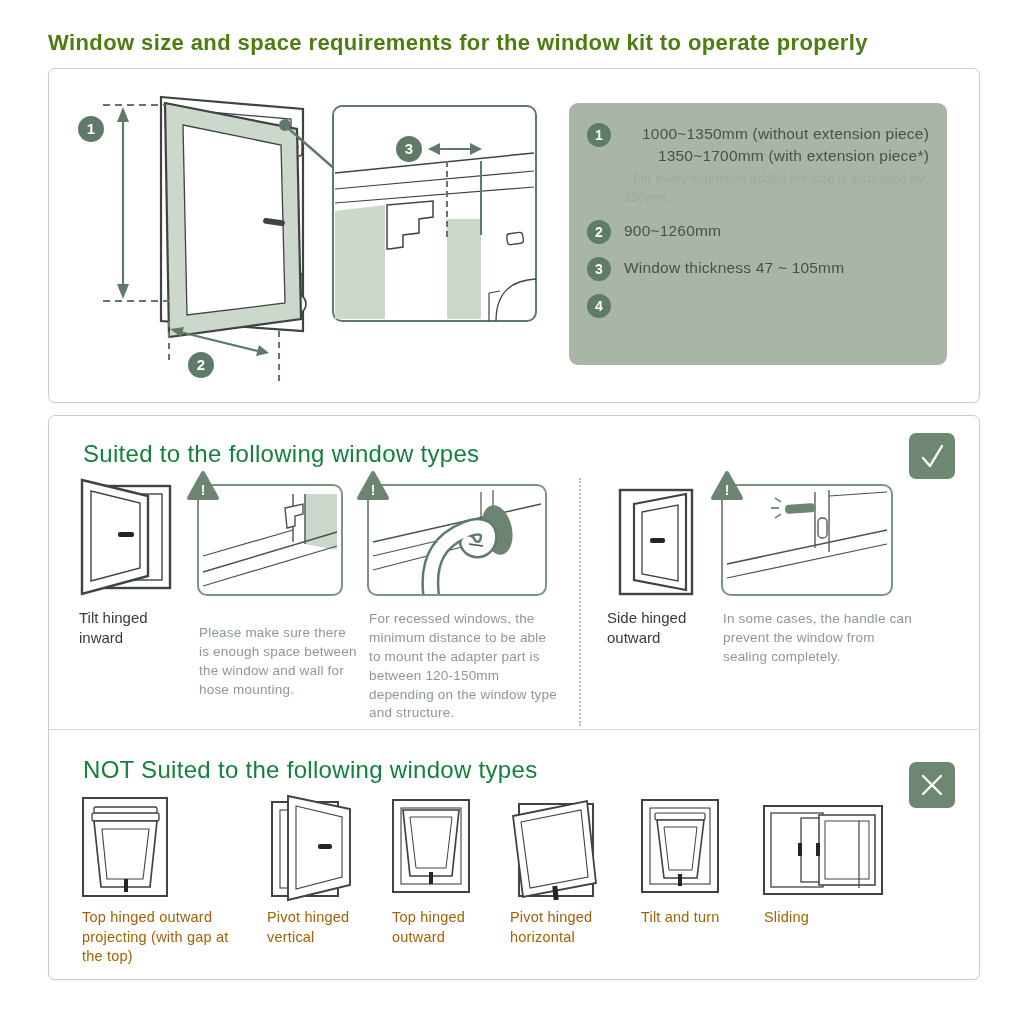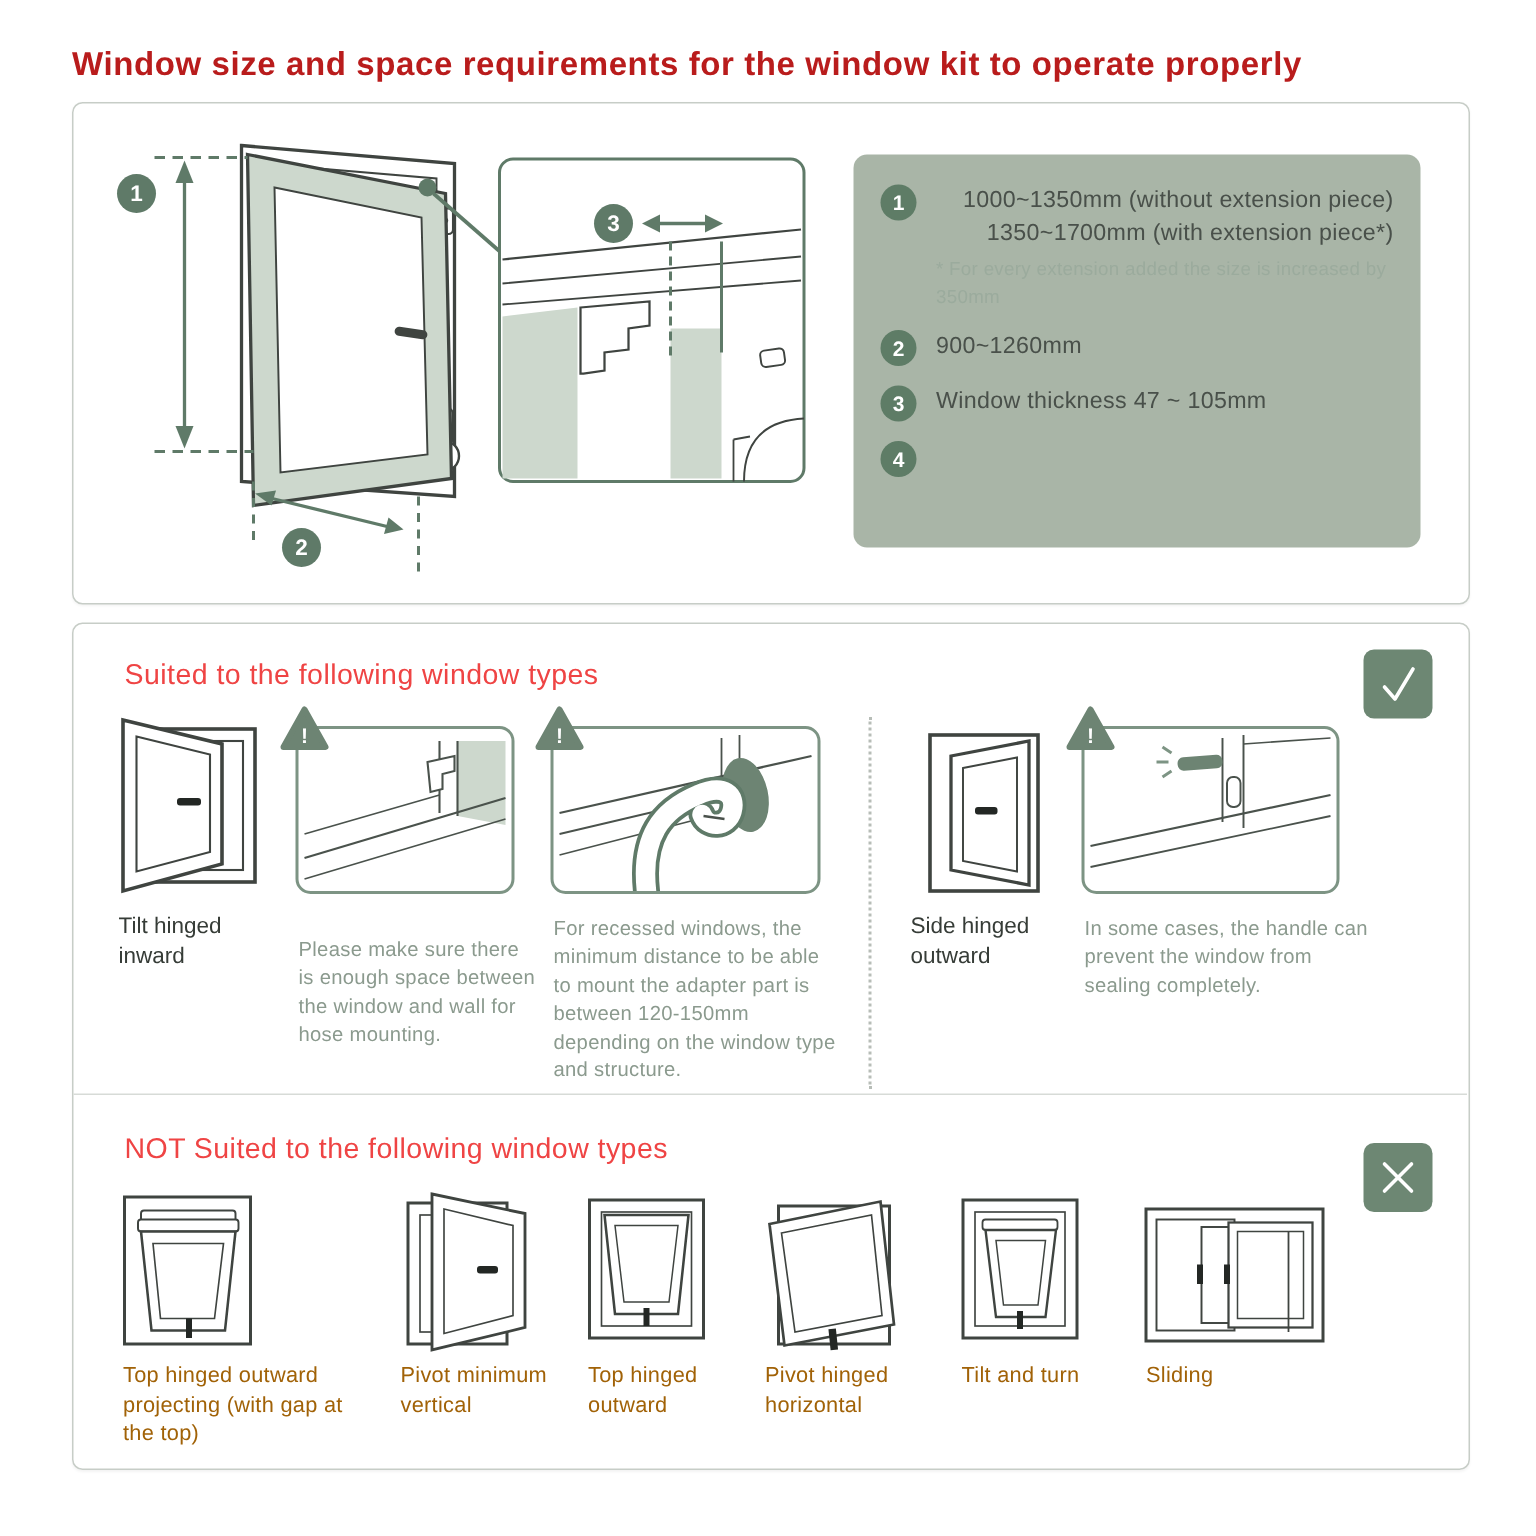--- a/index.html
+++ b/index.html
@@ -1,43 +1,43 @@
 <!DOCTYPE html>
 <html><head>
 <meta charset="utf-8">
 <style>
   * { margin:0; padding:0; box-sizing:border-box; }
   html,body { width:1024px; height:1024px; background:#ffffff;
     font-family:"Liberation Sans", sans-serif; color:#3f4640; overflow:hidden; }
   .page { position:relative; width:1024px; height:1024px; }
 
   .page-title { position:absolute; left:48px; top:30px; width:940px;
-    font-size:22px; font-weight:600; letter-spacing:0.4px; color:#b91c1c; }
+    font-size:22px; font-weight:600; letter-spacing:0.4px; color:#4d7c0f; }
 
   .card { position:absolute; left:48px; background:#fff;
     border:1.5px solid #c7cdc7; border-radius:7px;
     box-shadow:0 1px 2px rgba(0,0,0,0.05); }
   .card-top { top:68px; width:932px; height:335px; }
   .card-bottom { top:415px; width:932px; height:565px; }
 
   
   .req-panel { position:absolute; left:520px; top:34px; width:378px; height:262px;
     background:#a9b5a7; border-radius:9px; padding:20px 18px 16px 18px;
     display:flex; flex-direction:column; gap:13px; }
   .req-item { display:flex; gap:13px; }
   .req-badge { flex:0 0 24px; width:24px; height:24px; border-radius:50%;
     background:#5e7c66; color:#fff; font-size:14px; font-weight:600;
     display:flex; align-items:center; justify-content:center; margin-top:0px; }
   .req-text { font-size:15.5px; line-height:1.4; color:#49504a; letter-spacing:0.2px; }
   .req-line { display:block;text-align:right; }
   .req-note { font-size:12.5px; line-height:1.45; color:#9bab9d; margin-top:4px; letter-spacing:0.2px; }
 
   
-  .sec-heading { position:absolute; left:34px; font-size:19px; font-weight:500;
-    color:#ef4444; letter-spacing:0.3px; }
+  .sec-heading { position:absolute; left:34px; font-size:24px; font-weight:500;
+    color:#15803d; letter-spacing:0.3px; }
   .mark-box { position:absolute; left:860px; width:46px; height:46px;
     background:#6d8773; border-radius:7px; display:flex; align-items:center; justify-content:center; }
 
   .muted-par { position:absolute; font-size:13.5px; line-height:1.4; color:#8b9a8e; letter-spacing:0.2px; }
   .dark-label { position:absolute; font-size:15px; line-height:1.3; color:#363c37; font-weight:500; }
 
   .framed { position:absolute; border:2px solid #7d9484; border-radius:10px; background:#fff; }
   .warn-tri { position:absolute; left:-13px; top:-16px; }
 
   .dot-divider { position:absolute; left:530px; top:62px; height:248px;
@@ -276,19 +276,19 @@
       <rect x="10" y="13" width="52" height="74" fill="none" stroke="#3f4440" stroke-width="1.3"></rect>
       <rect x="40" y="18" width="22" height="64" fill="#fff" stroke="#3f4440" stroke-width="1.3"></rect>
       <rect x="58" y="15" width="56" height="70" fill="#fff" stroke="#3f4440" stroke-width="1.5"></rect>
       <rect x="64" y="21" width="44" height="58" fill="none" stroke="#3f4440" stroke-width="1.0"></rect>
       <line x1="98" y1="21" x2="98" y2="88" stroke="#3f4440" stroke-width="1.2"></line>
       <rect x="37" y="43" width="4" height="13" fill="#232724"></rect>
       <rect x="55" y="43" width="4" height="13" fill="#232724"></rect>
     </svg>
 
     <div class="not-label" style="left:33px;top:492px;width:152px">Top hinged outward projecting (with gap at the top)</div>
-    <div class="not-label" style="left:218px;top:492px;width:100px">Pivot minimum vertical</div>
+    <div class="not-label" style="left:218px;top:492px;width:100px">Pivot hinged vertical</div>
     <div class="not-label" style="left:343px;top:492px;width:92px">Top hinged outward</div>
     <div class="not-label" style="left:461px;top:492px;width:105px">Pivot hinged horizontal</div>
     <div class="not-label" style="left:592px;top:492px;width:110px">Tilt and turn</div>
     <div class="not-label" style="left:715px;top:492px;width:90px">Sliding</div>
   </div>
 </div>
 
 </body></html>

